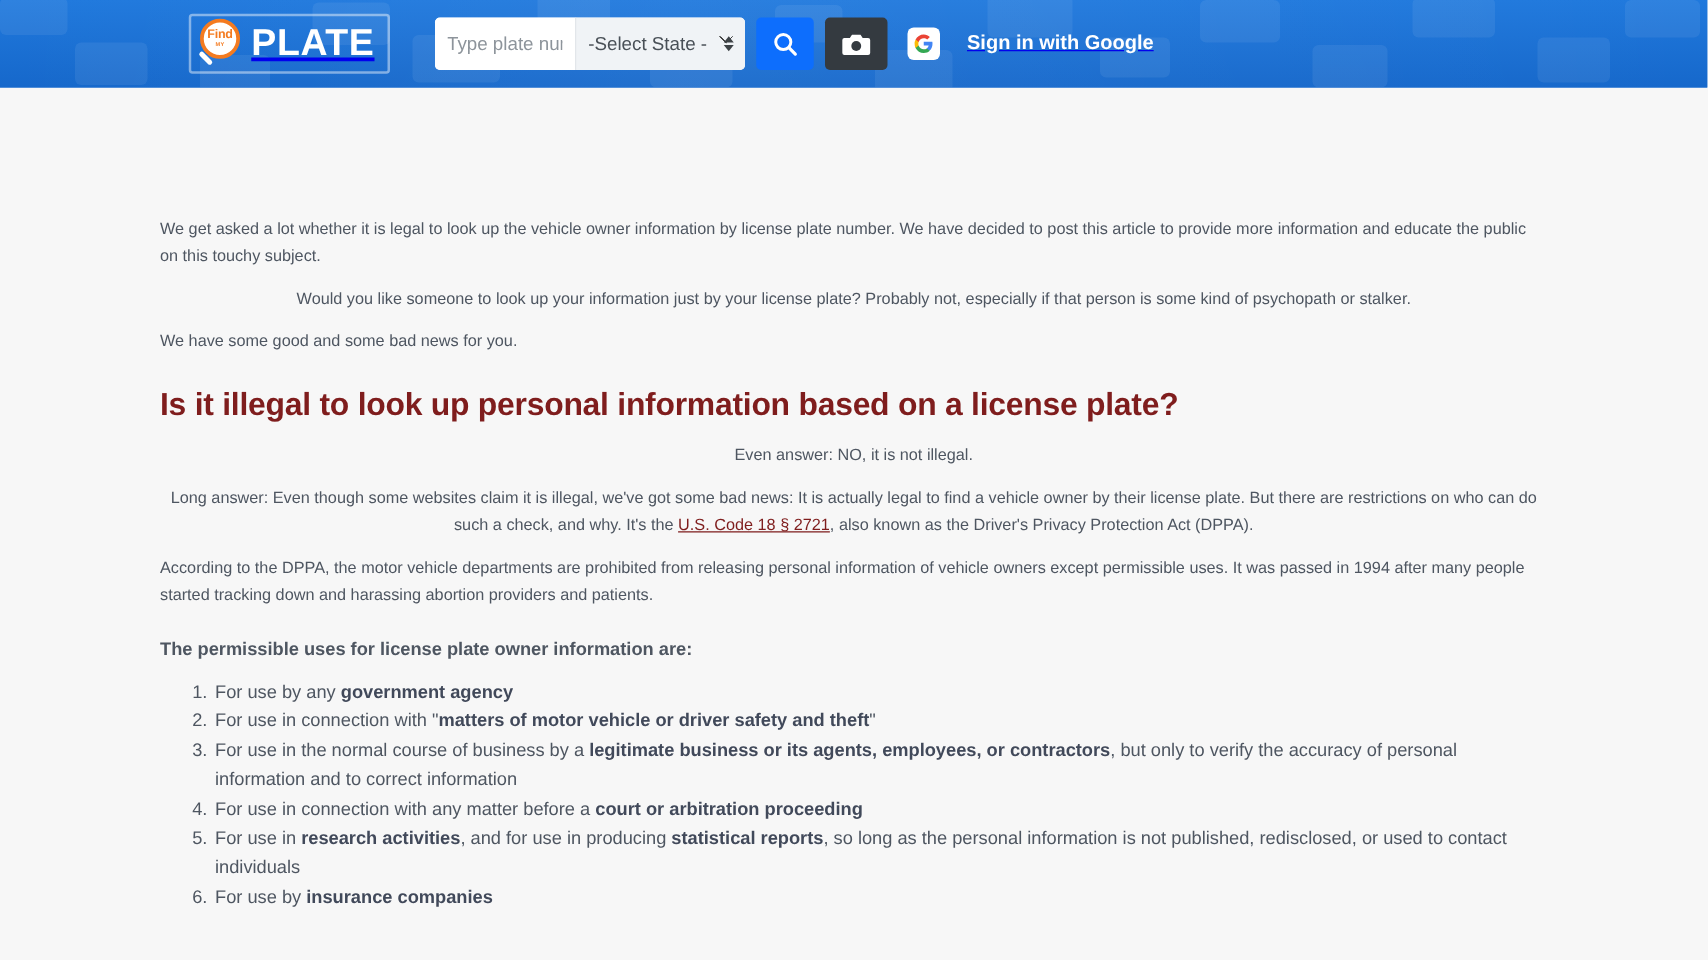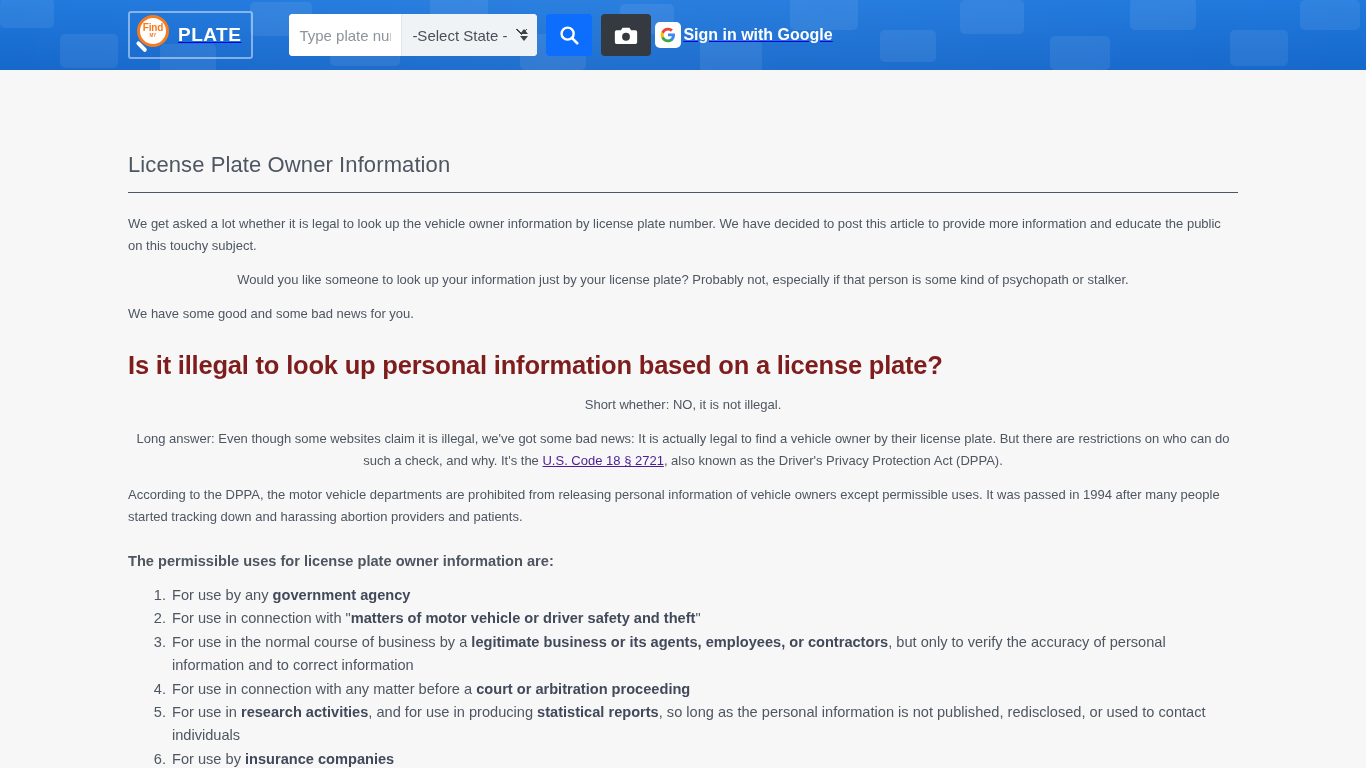--- a/index.html
+++ b/index.html
@@ -13,20 +13,21 @@
 
   
   .site-header {
     position: relative;
     height: 70px;
     background: #1a6fd4;
     background-image:
       linear-gradient(90deg, rgba(255,255,255,0) 0%, rgba(255,255,255,0.05) 40%, rgba(255,255,255,0) 100%),
       linear-gradient(180deg, #2079dd 0%, #1668cb 100%);
     overflow: hidden;
+    padding-left: 23px;
   }
   .header-texture {
     position: absolute; inset: 0;
     opacity: 0.13;
     pointer-events: none;
   }
   .header-inner {
     position: relative;
     height: 70px;
     display: flex;
@@ -80,21 +81,21 @@
   .logo-handle {
     position: absolute;
     left: 3px; top: 26px;
     width: 13px; height: 4px;
     background: #fff;
     border-radius: 2px;
     transform: rotate(45deg);
     transform-origin: left center;
   }
   .logo-text {
-    font-size: 19px;
+    font-size: 30px;
     font-weight: bold;
     color: #ffffff;
     letter-spacing: 0.5px;
     margin-left: 2px;
   }
 
   
   .lookup-btn {
     margin-left: 10px;
     background: #1565c8;
@@ -180,22 +181,22 @@
     align-items: center;
     justify-content: center;
     padding: 0;
   }
   .search-btn { background: #0d6efd; }
   .camera-btn { background: #343a40; width: 50px; }
 
   .google-signin {
     display: flex;
     align-items: center;
-    gap: 2px;
-    margin-left: 4px;
+    gap: 22px;
+    margin-left: 16px;
     cursor: pointer;
   }
   .g-badge {
     width: 26px; height: 26px;
     background: #fff;
     border-radius: 5px;
     display: flex;
     align-items: center;
     justify-content: center;
   }
@@ -252,21 +253,21 @@
   ol.uses-list {
     margin: 0;
     padding-left: 42px;
     color: #4e5661;
     font-size: 14.6px;
     line-height: 23.4px;
   }
   ol.uses-list li { margin-bottom: 0px; padding-left: 2px; }
 
   a.inline-link {
-    color: #4c1d95;
+    color: #7f1d1d;
     text-decoration: underline;
     margin-top: 14px;
   }
   b, strong { font-weight: bold; color: #41495a; }
 </style>
 </head>
 <body>
 
 <header class="site-header">
   <svg class="header-texture" viewBox="0 0 1366 70" preserveAspectRatio="none">
@@ -342,29 +343,28 @@
       </span>
       <span class="g-signin-label">Sign in with Google</span>
     </a>
 
   </div>
 </header>
 
 <main class="page">
   <article class="article">
 
-    <h1 class="page-title">License Plate Owner Information</h1>
 
     <p class="body-text">We get asked a lot whether it is legal to look up the vehicle owner information by license plate number. We have decided to post this article to provide more information and educate the public on this touchy subject.</p>
     <p class="body-text spaced">Would you like someone to look up your information just by your license plate? Probably not, especially if that person is some kind of psychopath or stalker.</p>
     <p class="body-text">We have some good and some bad news for you.</p>
 
     <h2 class="section-heading">Is it illegal to look up personal information based on a license plate?</h2>
 
-    <p class="body-text spaced">Short whether: NO, it is not illegal.</p>
+    <p class="body-text spaced">Even answer: NO, it is not illegal.</p>
 
     <p class="body-text spaced"><span>Long answer: Even though some websites claim it is illegal, we've got some bad news: It is actually legal to find a vehicle owner by their license plate. But there are restrictions on who can do such a check, and why. It's the </span><a class="inline-link" href="#">U.S. Code 18 § 2721</a><span>, also known as the Driver's Privacy Protection Act (DPPA).</span></p>
 
     <p class="body-text">According to the DPPA, the motor vehicle departments are prohibited from releasing personal information of vehicle owners except permissible uses. It was passed in 1994 after many people started tracking down and harassing abortion providers and patients.</p>
 
     <p class="lead-bold">The permissible uses for license plate owner information are:</p>
 
     <ol class="uses-list">
       <li><span>For use by any </span><b>government agency</b><span></span></li>
       <li><span>For use in connection with "</span><b>matters of motor vehicle or driver safety and theft</b><span>"</span></li>

